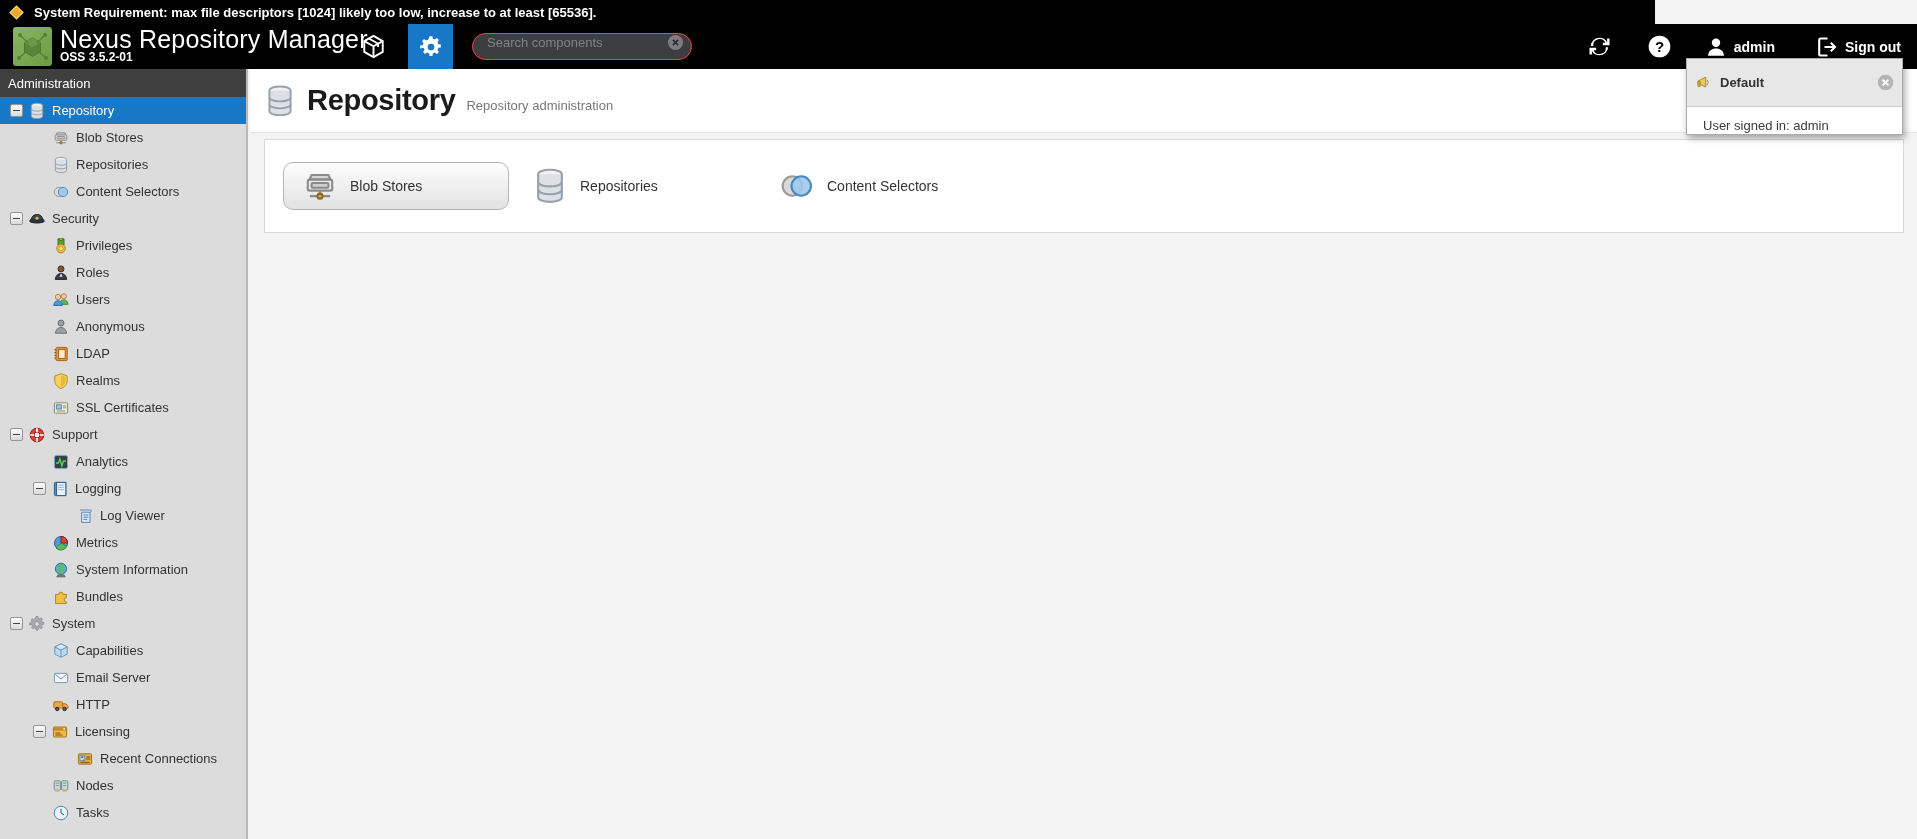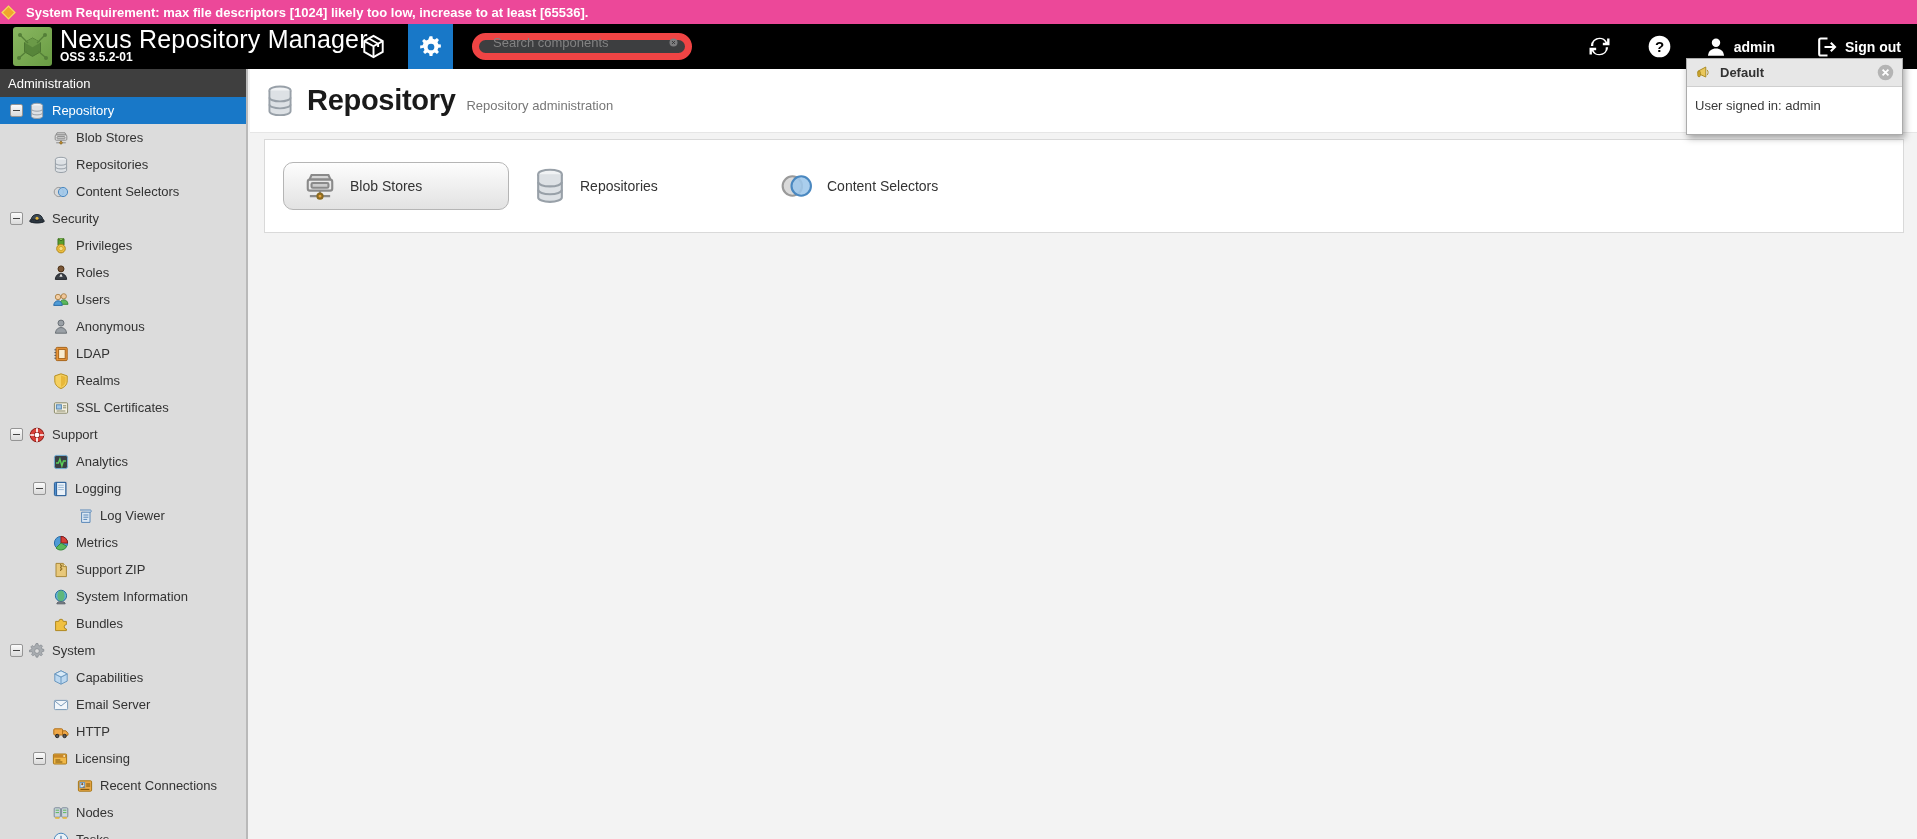--- a/index.html
+++ b/index.html
@@ -1,41 +1,41 @@
 <!DOCTYPE html>
 <html><head>
 <meta charset="utf-8">
 <style>
   * { margin:0; padding:0; box-sizing:border-box; }
   html,body { width:1917px; height:839px; overflow:hidden;
     font-family:"Liberation Sans", sans-serif; background:#f3f3f3; }
 
   
-  .banner { position:absolute; left:0; top:0; width:1917px; height:24px;
-    background:#ec4899; display:flex; align-items:center; padding-left:0; }
+  .banner { position:absolute; left:0; top:0; width:1655px; height:24px;
+    background:#000000; display:flex; align-items:center; padding-left:8px; }
   .banner .warn { width:17px; height:17px; margin-right:9px; flex:0 0 auto; }
   .banner span { color:#fff; font-size:13px; font-weight:bold; }
 
   
   .header { position:absolute; left:0; top:24px; width:1917px; height:45px; background:#000; }
   .logo { position:absolute; left:13px; top:3px; width:39px; height:39px; border-radius:3px;
     background:linear-gradient(135deg,#8ab761,#699c43); overflow:hidden; }
   .brand { position:absolute; left:60px; top:4px; color:#fff; }
   .brand .t { font-size:25px; font-weight:400; letter-spacing:.2px; line-height:23px; }
   .brand .v { font-size:12px; font-weight:bold; line-height:13px; }
   .cube-btn { position:absolute; left:352px; top:0; width:42px; height:45px;
     display:flex; align-items:center; justify-content:center; }
   .gear-btn { position:absolute; left:408px; top:0; width:45px; height:45px; background:#1878c8;
     display:flex; align-items:center; justify-content:center; }
   .gear-pointer { position:absolute; left:417px; top:45px; width:28px; height:8px; background:#1878c8;
     display:flex; justify-content:center; align-items:flex-end; }
   .gear-pointer i { display:block; width:0; height:0;
     border-left:7px solid transparent; border-right:7px solid transparent; border-bottom:8px solid #fff; }
   .search { position:absolute; left:472px; top:9px; width:220px; height:27px; border-radius:14px;
-    background:#3d3e40; border:7px solid #ef4444; display:flex; align-items:center; padding:0 7px 8px 14px; }
+    background:#3d3e40; border:1px solid #ef4444; display:flex; align-items:center; padding:0 7px 8px 14px; }
   .search input { flex:1; background:transparent; border:none; outline:none;
     color:#c8c8c8; font-size:13px; font-family:"Liberation Sans",sans-serif; }
   .search input::placeholder { color:#828282; }
   .hicons { position:absolute; right:0; top:0; height:45px; display:flex; align-items:center; }
   .hbtn { display:flex; align-items:center; color:#fff; font-size:14px; font-weight:bold; }
   .hbtn .ic { display:inline-flex; }
   .hbtn span { margin-left:7px; }
 
   
   .sidebar { position:absolute; left:0; top:69px; width:248px; height:770px;
@@ -69,26 +69,26 @@
     background:transparent; border:1px solid transparent; border-radius:10px; cursor:pointer;
     font-family:"Liberation Sans",sans-serif; margin-right:21px; padding:0; }
   .feature-btn.highlighted { background:linear-gradient(#fdfdfd,#e2e2e2); border:1px solid #b5b5b5;
     padding-left:17px; }
   .feature-btn .fi { width:38px; height:38px; display:inline-flex; margin-right:11px; }
   .feature-btn .fl { font-size:14px; color:#333; }
 
   
   .popup { position:absolute; left:1686px; top:58px; width:217px; height:77px; background:#fff;
     border:1px solid #ababab; box-shadow:2px 3px 7px rgba(0,0,0,.35); z-index:50; }
-  .popup-hd { height:28px; background:#e7e7e7; border-bottom:1px solid #cfcfcf;
+  .popup-hd { height:48px; background:#e7e7e7; border-bottom:1px solid #cfcfcf;
     display:flex; align-items:center; padding:0 8px; }
   .popup-hd .mi { width:17px; height:17px; display:inline-flex; margin-right:8px; }
   .popup-hd .ptl { font-size:13px; font-weight:bold; color:#333; flex:1; }
   .popup-hd .cls { width:17px; height:17px; display:inline-flex; cursor:pointer; }
-  .popup-bd { padding:11px 8px; font-size:13px; color:#3a3a3a; }
+  .popup-bd { padding:11px 8px; font-size:13px; color:#3a3a3a;margin-left:8px; }
 
   svg { display:block; width:100%; height:100%; }
 </style>
 </head>
 <body>
 
 <div class="banner">
   <span class="warn">
       <svg viewBox="0 0 18 18">
         <rect x="4.2" y="4.2" width="9.6" height="9.6" transform="rotate(45 9 9)" fill="#f0a52c" stroke="#f5d95a" stroke-width="1.4"></rect>
@@ -356,30 +356,20 @@
       </div>
       <div class="tree-row lvl1">
         <span class="ti">
           <svg viewBox="0 0 18 18">
             <circle cx="9" cy="9" r="6.6" fill="#4f9bd6" stroke="#2a6da8"></circle>
             <path d="M9 9V2.4A6.6 6.6 0 0 1 15.6 9z" fill="#d84038" stroke="#8a1a14"></path>
             <path d="M9 9l5.7 3.3A6.6 6.6 0 0 1 4 14z" fill="#5cb85c" stroke="#3a8a3a"></path>
           </svg>
         </span>
         <span class="lbl">Metrics</span>
-      </div>
-      <div class="tree-row lvl1">
-        <span class="ti">
-          <svg viewBox="0 0 18 18">
-            <path d="M4 2.4h7.2l3.2 3.2v10H4z" fill="#e8c87a" stroke="#a8883a"></path>
-            <path d="M11.2 2.4v3.2h3.2" fill="#f8e8b8" stroke="#a8883a"></path>
-            <path d="M8.6 3v1.4h1.2v1.4H8.6v1.4h1.2v1.4H8.6v1.4" stroke="#8a6a20" fill="none"></path>
-          </svg>
-        </span>
-        <span class="lbl">Support ZIP</span>
       </div>
       <div class="tree-row lvl1">
         <span class="ti">
           <svg viewBox="0 0 18 18">
             <circle cx="9" cy="7.8" r="5.6" fill="#63b2d8" stroke="#2a7098"></circle>
             <path d="M9 2.4c2.4 0 3.6 2.4 3.6 5.4S11.4 13.2 9 13.2 5.4 10.8 5.4 7.8 6.6 2.4 9 2.4z" fill="#5cb85c" opacity=".75"></path>
             <path d="M6 14h6l1.2 1.8H4.8z" fill="#8a9098" stroke="#5a6068"></path>
           </svg>
         </span>
         <span class="lbl">System Information</span>

